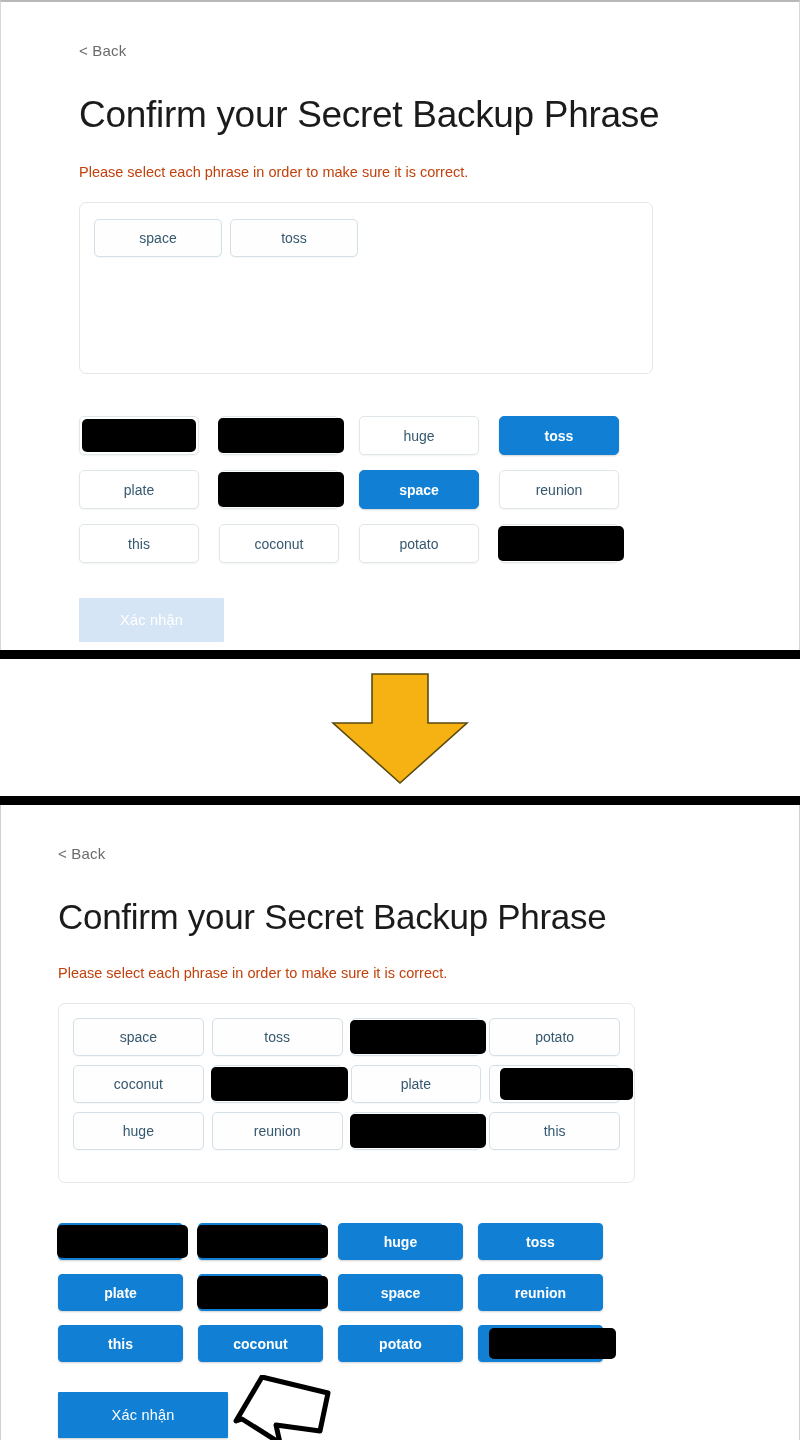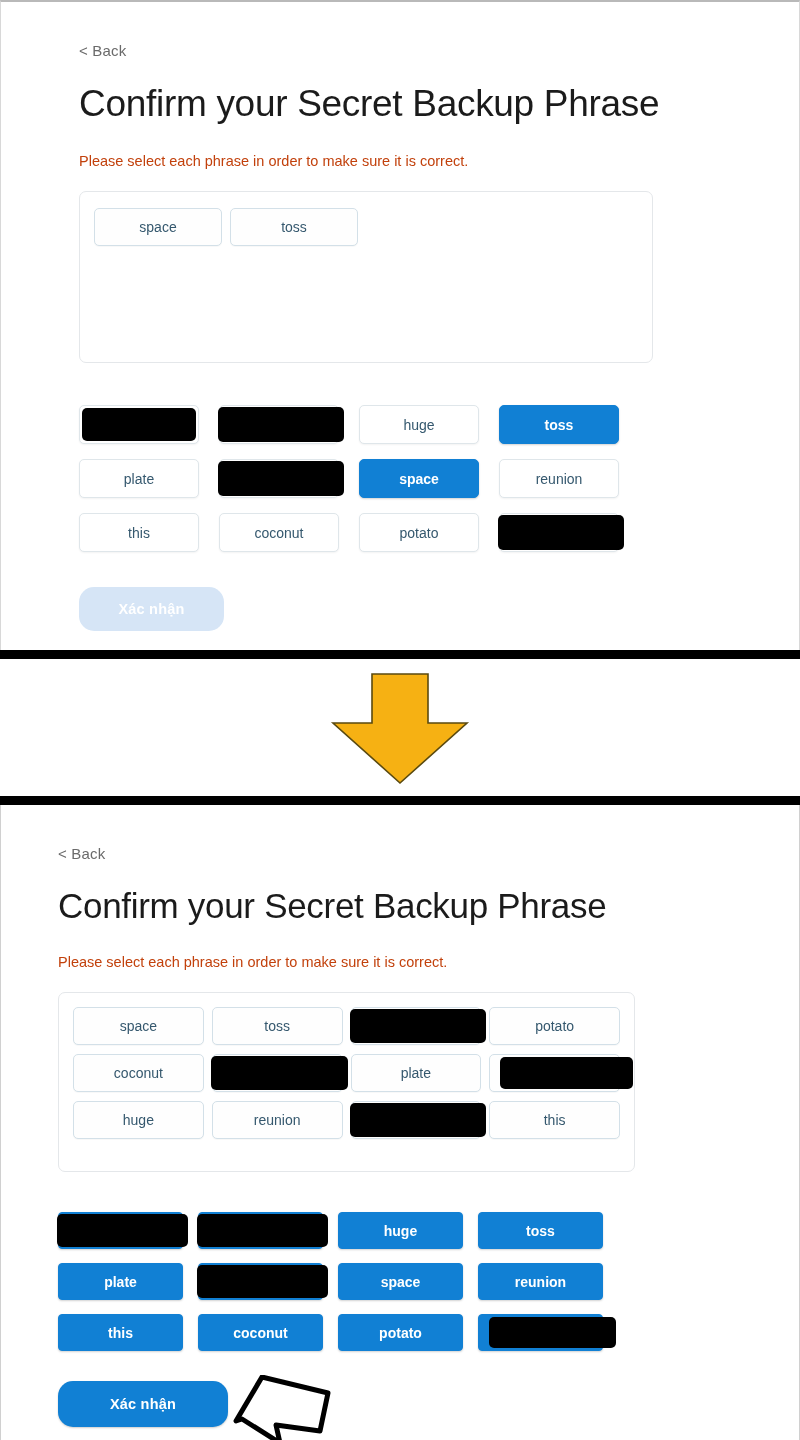--- a/index.html
+++ b/index.html
@@ -77,21 +77,21 @@
     letter-spacing: .2px;
     margin: 0 0 20px 0;
     display: inline-block;
     cursor: pointer;
   }
 
   .page-title {
     font-size: 37px;
     font-weight: 400;
     color: #1b1b1b;
-    margin: 4px 0 28px 0;
+    margin: 15px 0 28px 0;
     letter-spacing: -0.3px;
     white-space: nowrap;
   }
   .content-bottom .page-title { font-size: 35px; }
 
   .subtitle {
     font-size: 14.5px;
     color: #c2410c;
     margin: 0 0 22px 0;
   }
@@ -188,23 +188,23 @@
     left: 10px;
     right: -14px;
   }
 
   
   .confirm-btn {
     margin-top: 35px;
     width: 145px;
     height: 44px;
     border: none;
-    border-radius: 15px;
+    border-radius: 1px;
     font-size: 14.5px;
-    font-weight: 700;
+    font-weight: 400;
     display: flex;
     align-items: center;
     justify-content: center;
     cursor: pointer;
     letter-spacing: .2px;
   }
   .confirm-disabled {
     background: #cfe1f5;
     color: #ffffff;
     opacity: .85;

